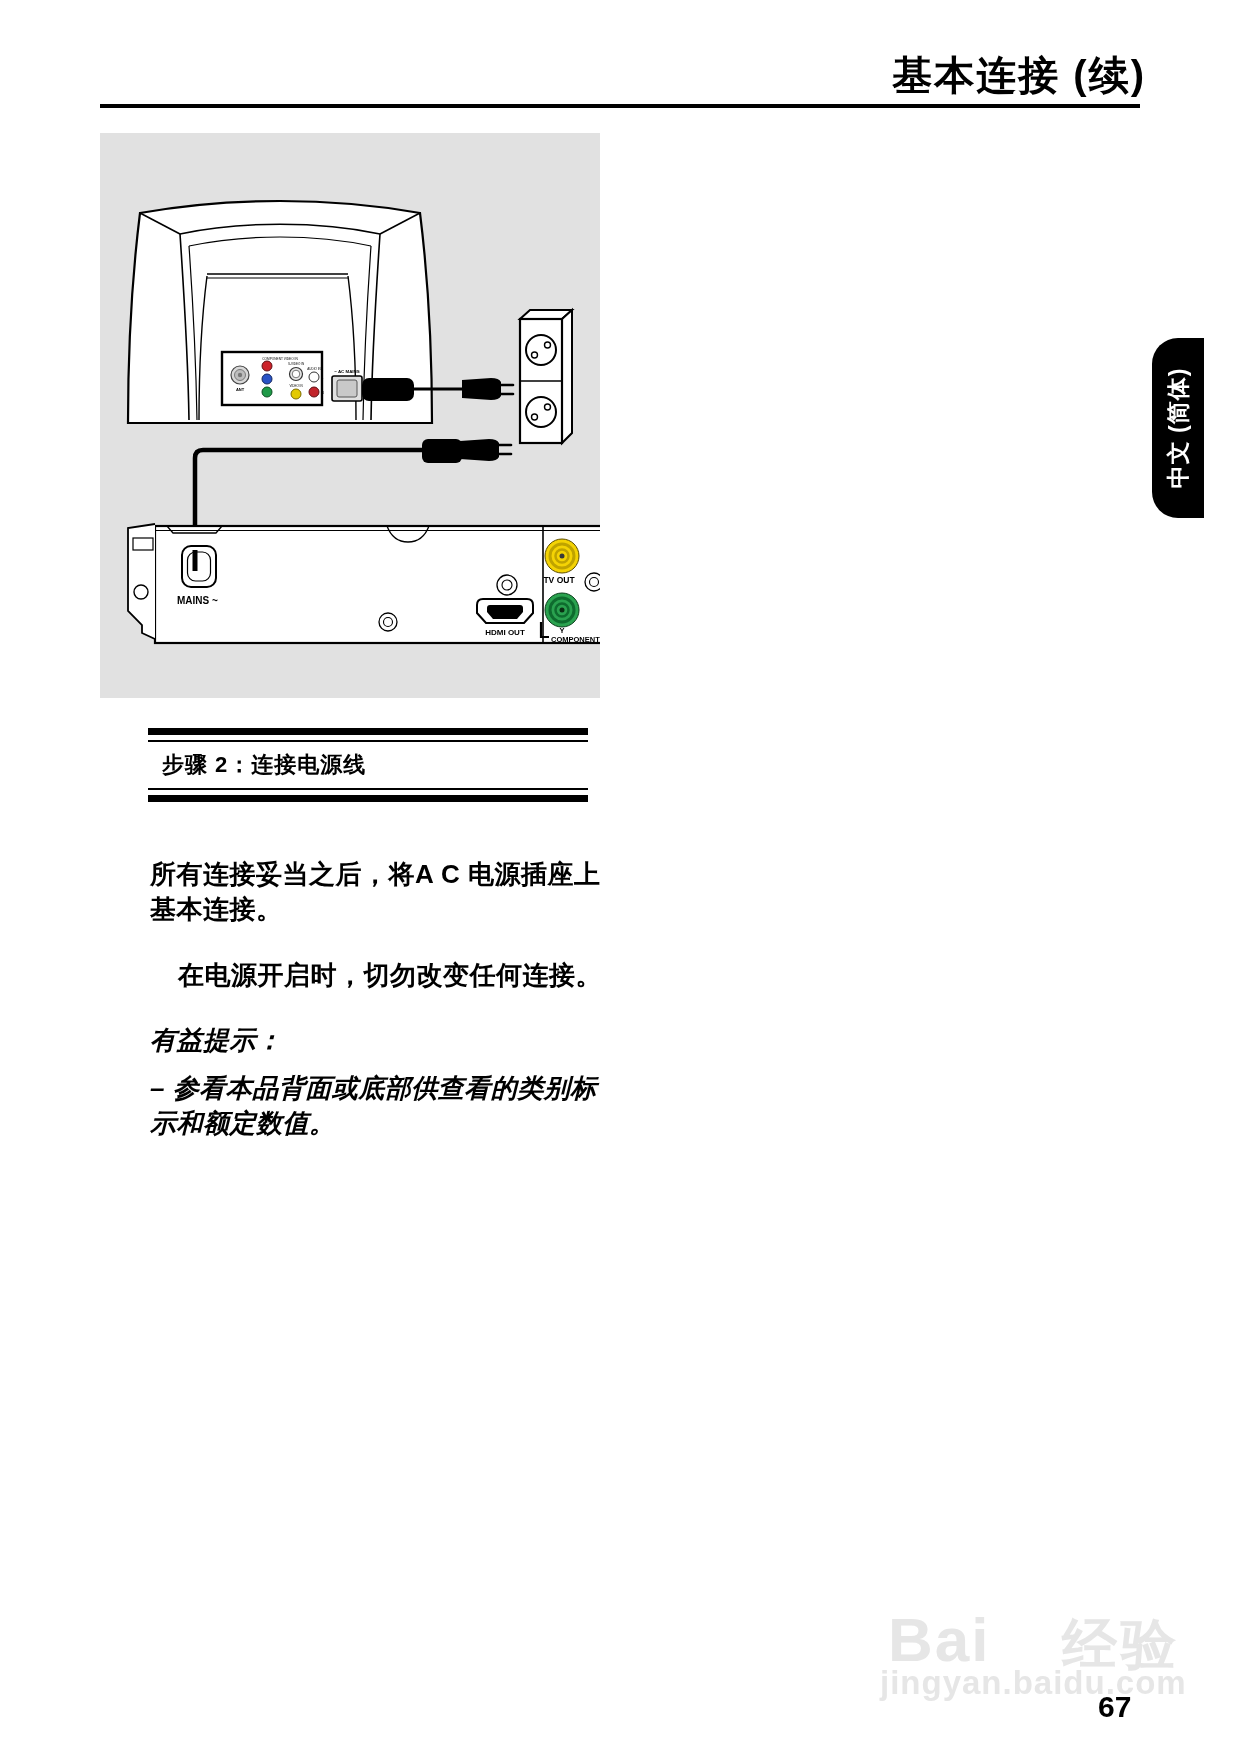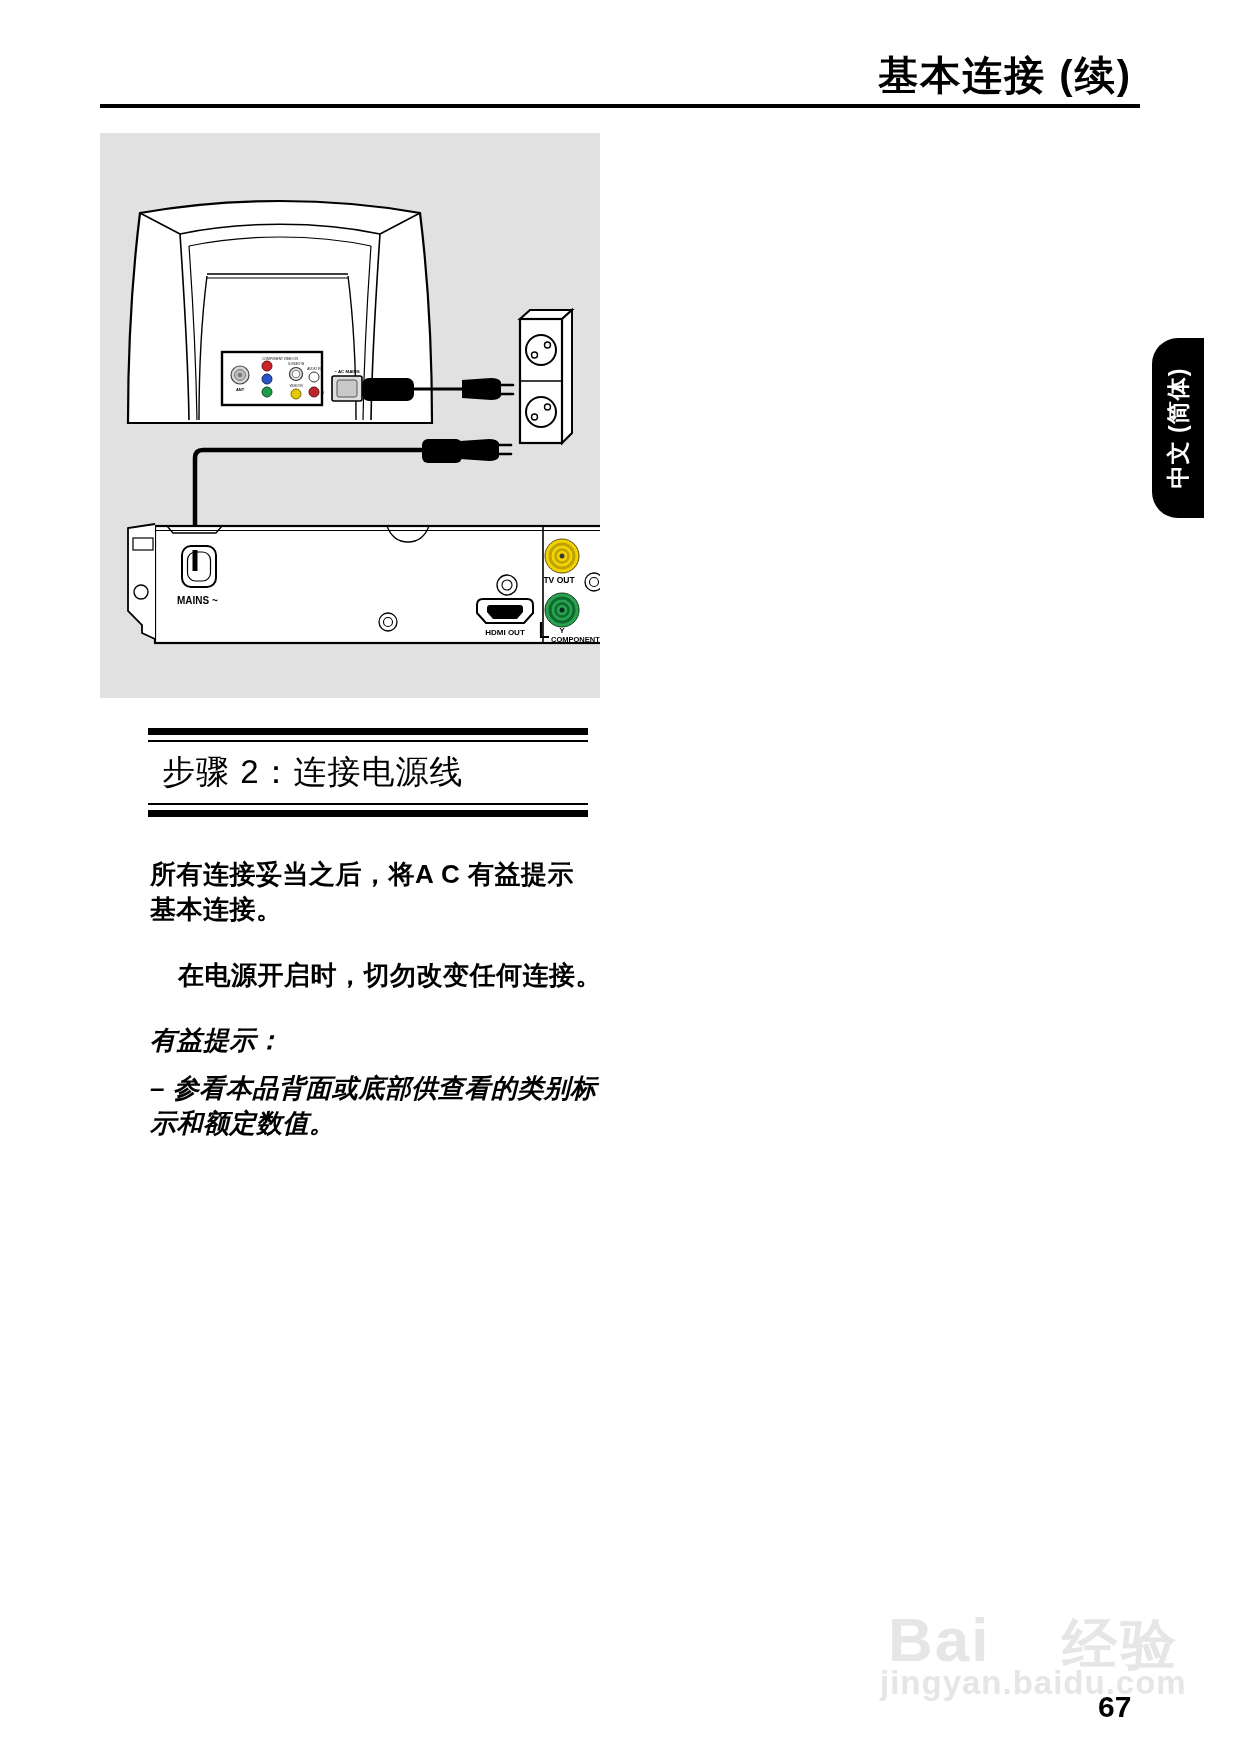--- a/index.html
+++ b/index.html
@@ -1,34 +1,34 @@
 <!DOCTYPE html>
 <html><head>
 <meta charset="utf-8">
 <style>
   html,body{margin:0;padding:0;background:#fff;}
   .page{position:relative;width:1240px;height:1754px;background:#ffffff;overflow:hidden;
         font-family:"Liberation Sans","DejaVu Sans",sans-serif;color:#000;}
   .page-title{position:absolute;top:48px;left:0;width:1132px;text-align:right;
-        font-size:40px;font-weight:700;letter-spacing:2px;}
+        font-size:40px;font-weight:700;letter-spacing:2px;padding-left:14px;}
   .title-rule{position:absolute;left:100px;top:104px;width:1040px;height:4px;background:#000;}
   .diagram-box{position:absolute;left:100px;top:133px;width:500px;height:565px;background:#e1e1e1;}
   .diagram-box svg{display:block;}
   svg text{font-family:"Liberation Sans","DejaVu Sans",sans-serif;}
 
   .lang-tab{position:absolute;left:1152px;top:338px;width:52px;height:180px;background:#000;
         border-radius:26px 0 0 26px;}
   .lang-tab span{position:absolute;top:50%;left:50%;transform:translate(-50%,-50%) rotate(-90deg);
         white-space:nowrap;color:#fff;font-size:23px;font-weight:600;letter-spacing:1px;}
 
   .section-header{position:absolute;left:148px;top:728px;width:440px;}
   .bar-thick{height:7px;background:#000;}
   .bar-thin{height:2px;background:#000;}
   .section-header .gap1{height:5px;}
-  .section-heading{font-size:33px;font-weight:400;padding:8px 0 8px 14px;letter-spacing:1px;}
+  .section-heading{font-size:22px;font-weight:700;padding:8px 0 8px 14px;letter-spacing:1px;}
 
   .body-text{position:absolute;left:150px;width:480px;font-size:26px;line-height:35px;
         font-weight:600;letter-spacing:0.5px;}
   .para1{top:857px;}
   .para2{top:958px;text-align:center;}
   .hint-title{top:1023px;font-style:italic;}
   .hint-body{top:1071px;font-style:italic;}
 
   .watermark{position:absolute;color:#e6e6e6;}
   .wm-bai{left:880px;top:1604px;font-size:62px;font-weight:700;letter-spacing:2px;margin-left:8px;}
@@ -167,21 +167,21 @@
     <div class="bar-thick"></div>
     <div class="gap1"></div>
     <div class="bar-thin"></div>
     <div class="section-heading">步骤 2：连接电源线</div>
     <div class="bar-thin"></div>
     <div class="gap1"></div>
     <div class="bar-thick"></div>
   </div>
 
   <div class="body-text para1">
-    <div>所有连接妥当之后，将A C 有益提示</div>
+    <div>所有连接妥当之后，将A C 电源插座上</div>
     <div>基本连接。</div>
   </div>
 
   <div class="body-text para2">在电源开启时，切勿改变任何连接。</div>
 
   <div class="body-text hint-title">有益提示：</div>
 
   <div class="body-text hint-body">
     <div>– 参看本品背面或底部供查看的类别标</div>
     <div>示和额定数值。</div>

